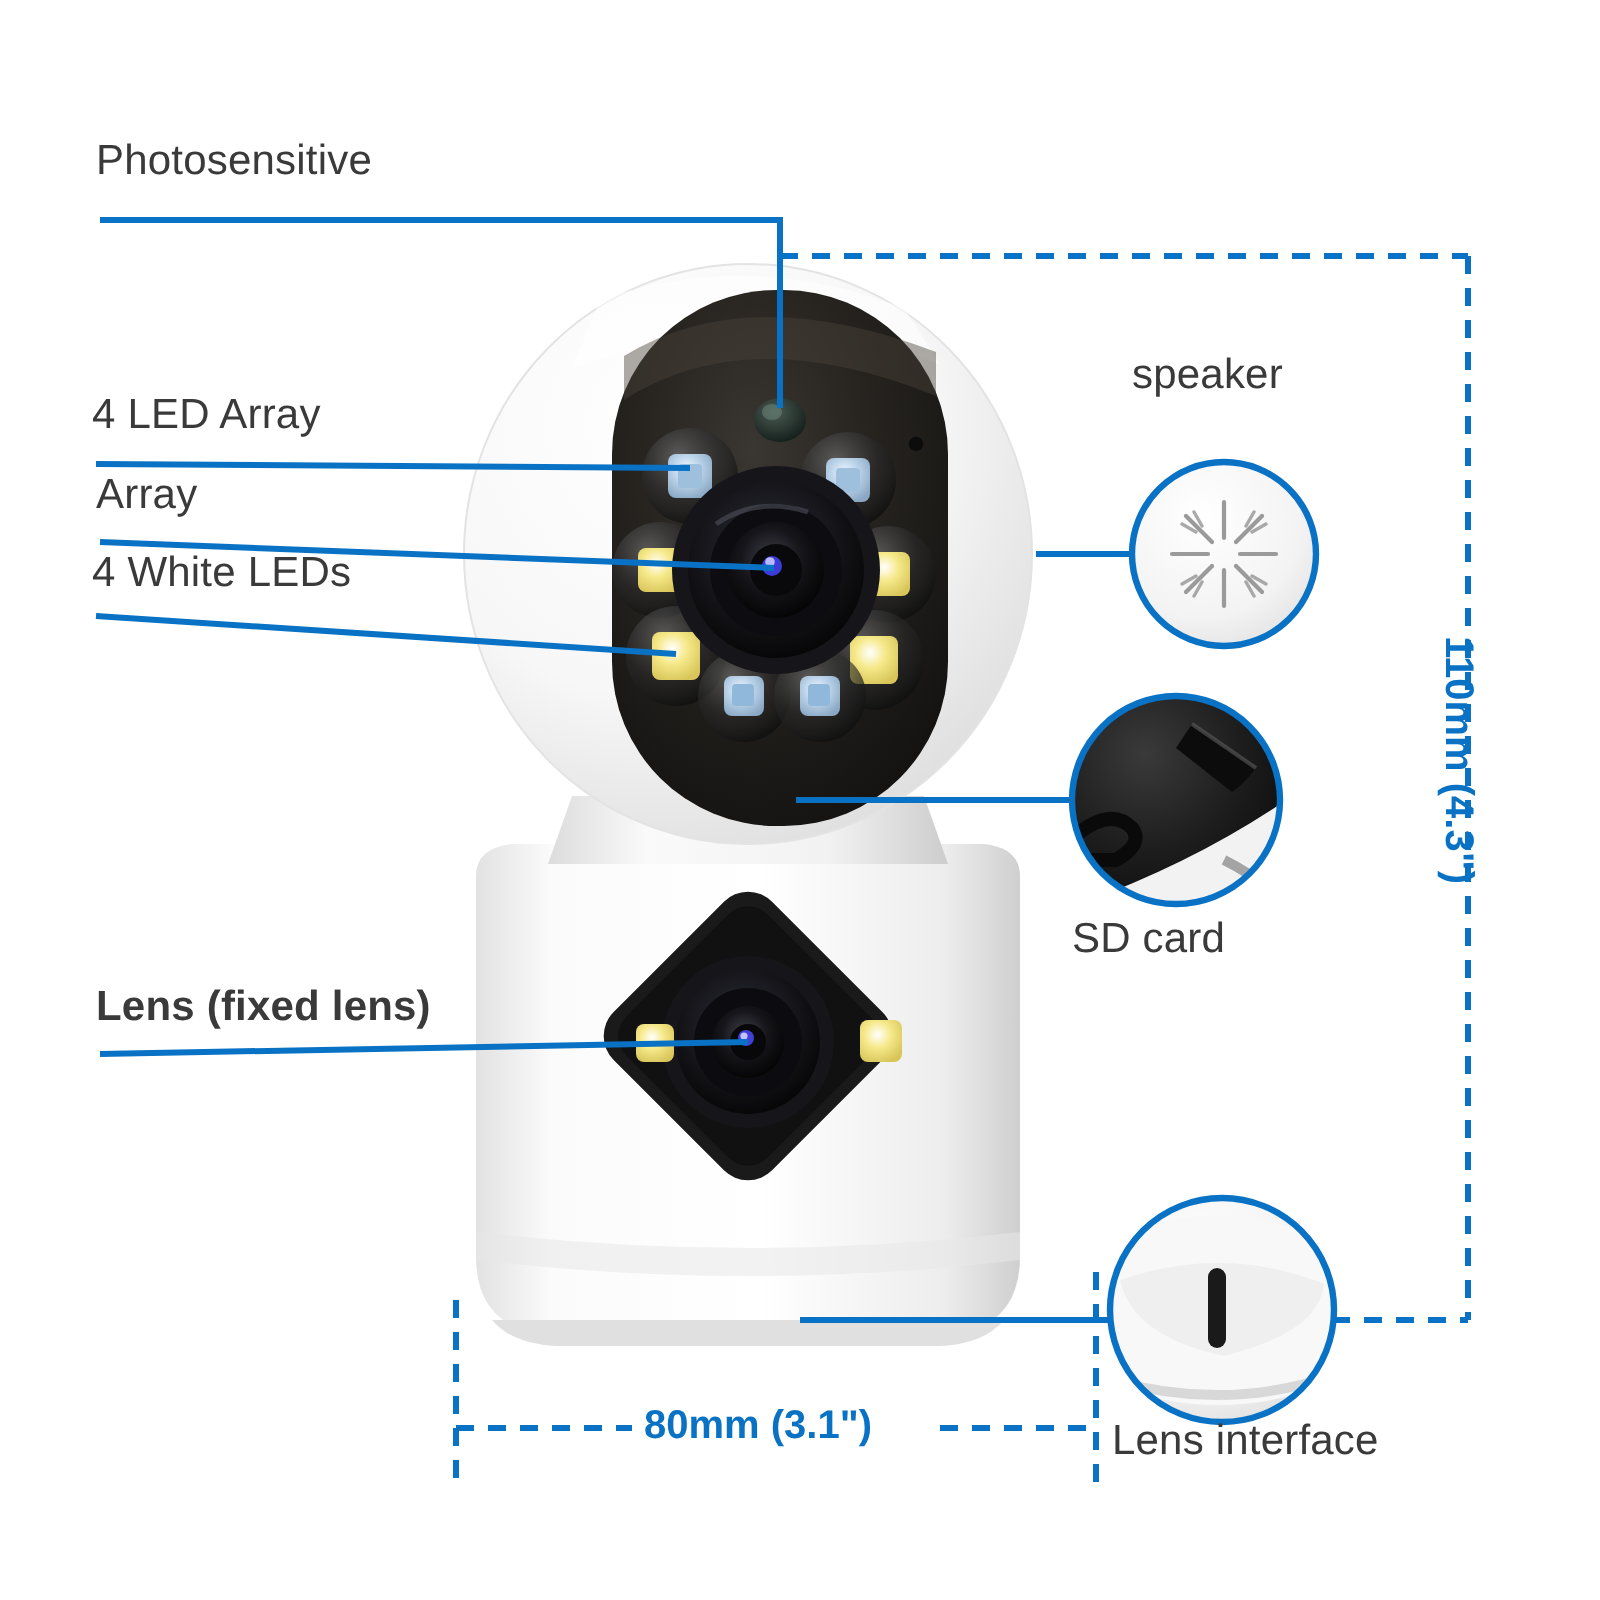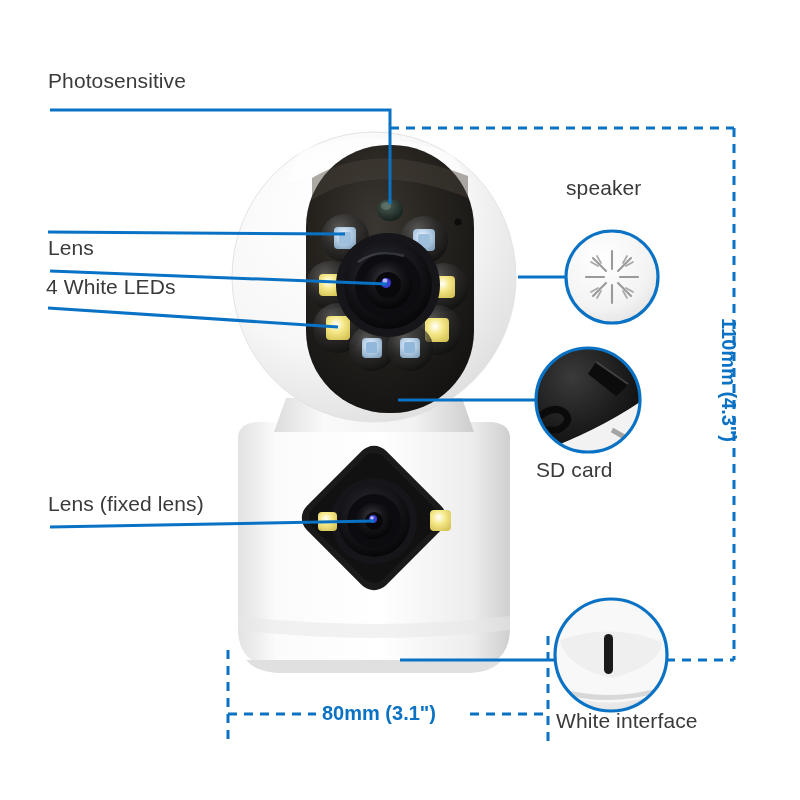--- a/index.html
+++ b/index.html
@@ -261,30 +261,31 @@
         <path d="M560 640 Q612 622 662 642 Q660 666 612 678 Q566 668 560 640 Z" fill="#efefef"></path>
         <rect x="604" y="634" width="9" height="40" rx="4.5" fill="#1a1a1a"></rect>
         <path d="M556 690 Q612 706 666 688" stroke="#d8d8d8" stroke-width="5" fill="none"></path>
       </g>
       <circle cx="611" cy="655" r="56" fill="none" stroke="#0a72c4" stroke-width="3.2"></circle>
     </g>
   </svg>
 
   <div class="lbl" style="left:48px;top:69px;">Photosensitive</div>
 
-
-  <div class="lbl" style="left:48px;top:236px;">Lens</div>
+  <div class="lbl" style="left:46px;top:196px;">4 LED Array</div>
+
+  <div class="lbl" style="left:48px;top:236px;">Array</div>
 
   <div class="lbl" style="left:46px;top:275px;">4 White LEDs</div>
 
-  <div class="lbl" style="left:48px;top:492px;">Lens (fixed lens)</div>
+  <div class="lbl" style="left:48px;top:492px;font-weight:bold;">Lens (fixed lens)</div>
 
   <div class="lbl" style="left:566px;top:176px;">speaker</div>
 
   <div class="lbl" style="left:536px;top:458px;">SD card</div>
 
-  <div class="lbl" style="left:556px;top:709px;">White interface</div>
+  <div class="lbl" style="left:556px;top:709px;">Lens interface</div>
 
   <div class="dim dim-v" style="left:740px;top:318px;">110mm (4.3")</div>
 
   <div class="dim" style="left:322px;top:702px;">80mm (3.1")</div>
 
 </div>
 
 </body></html>

